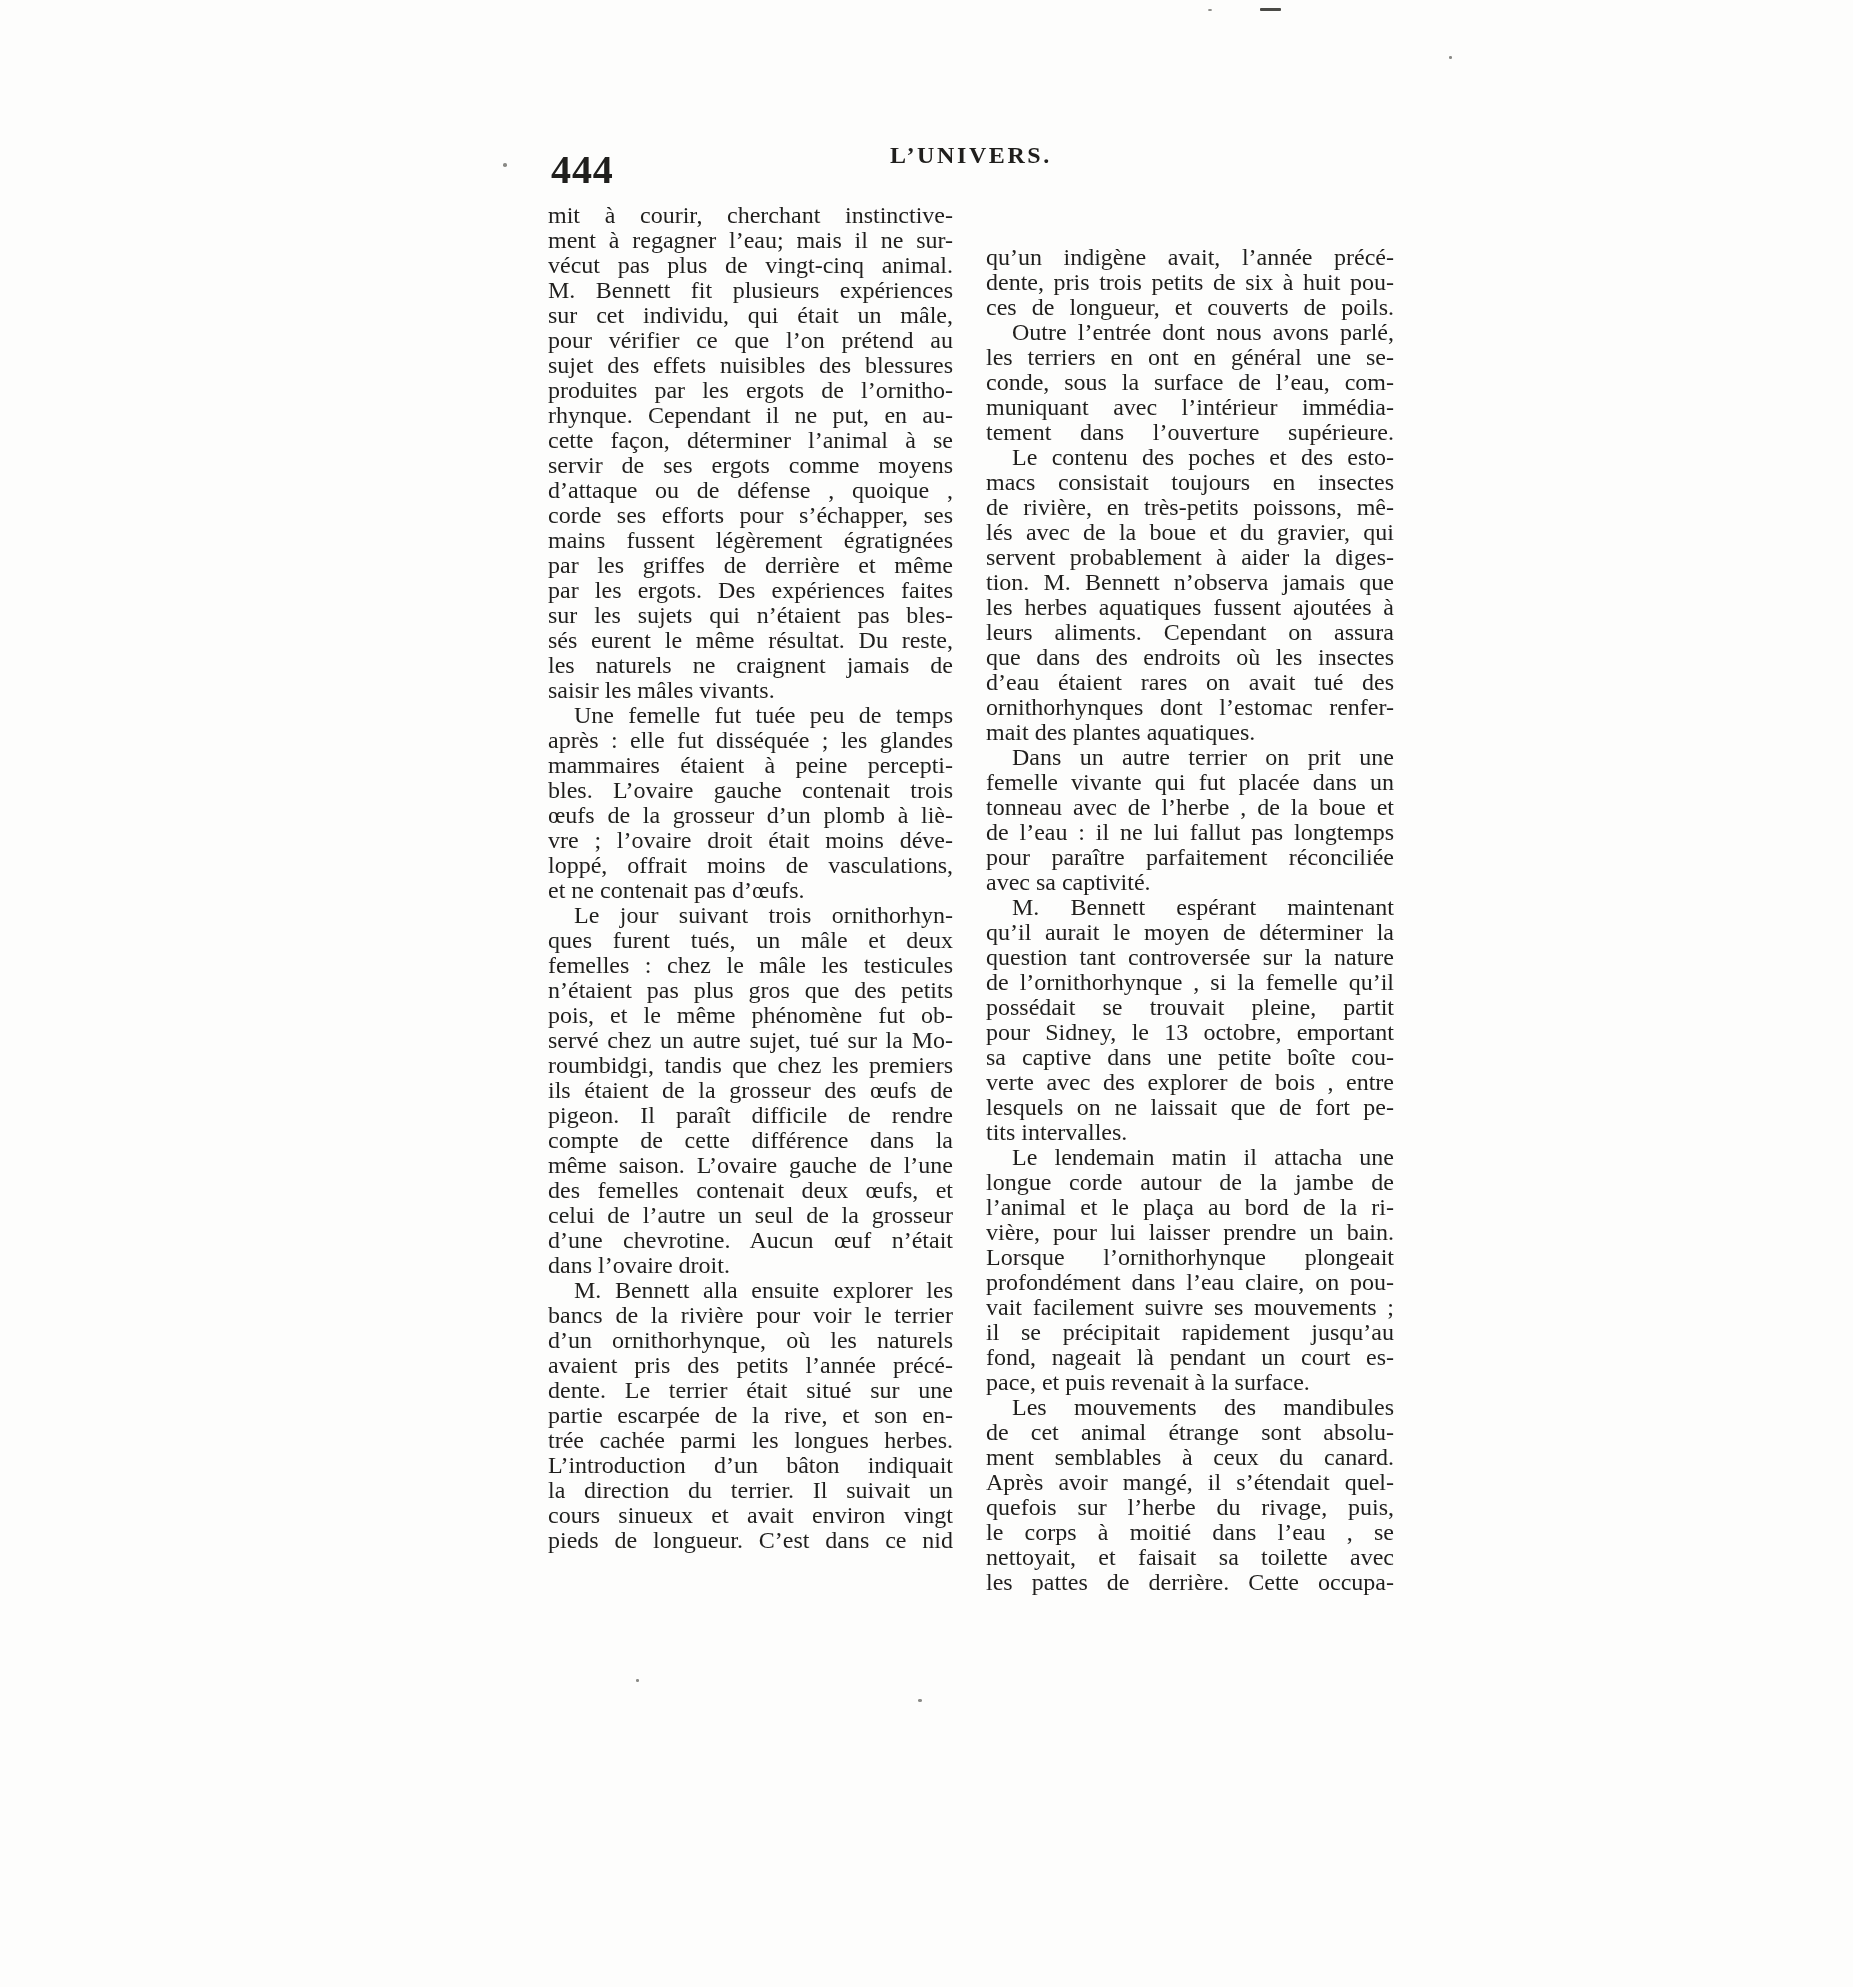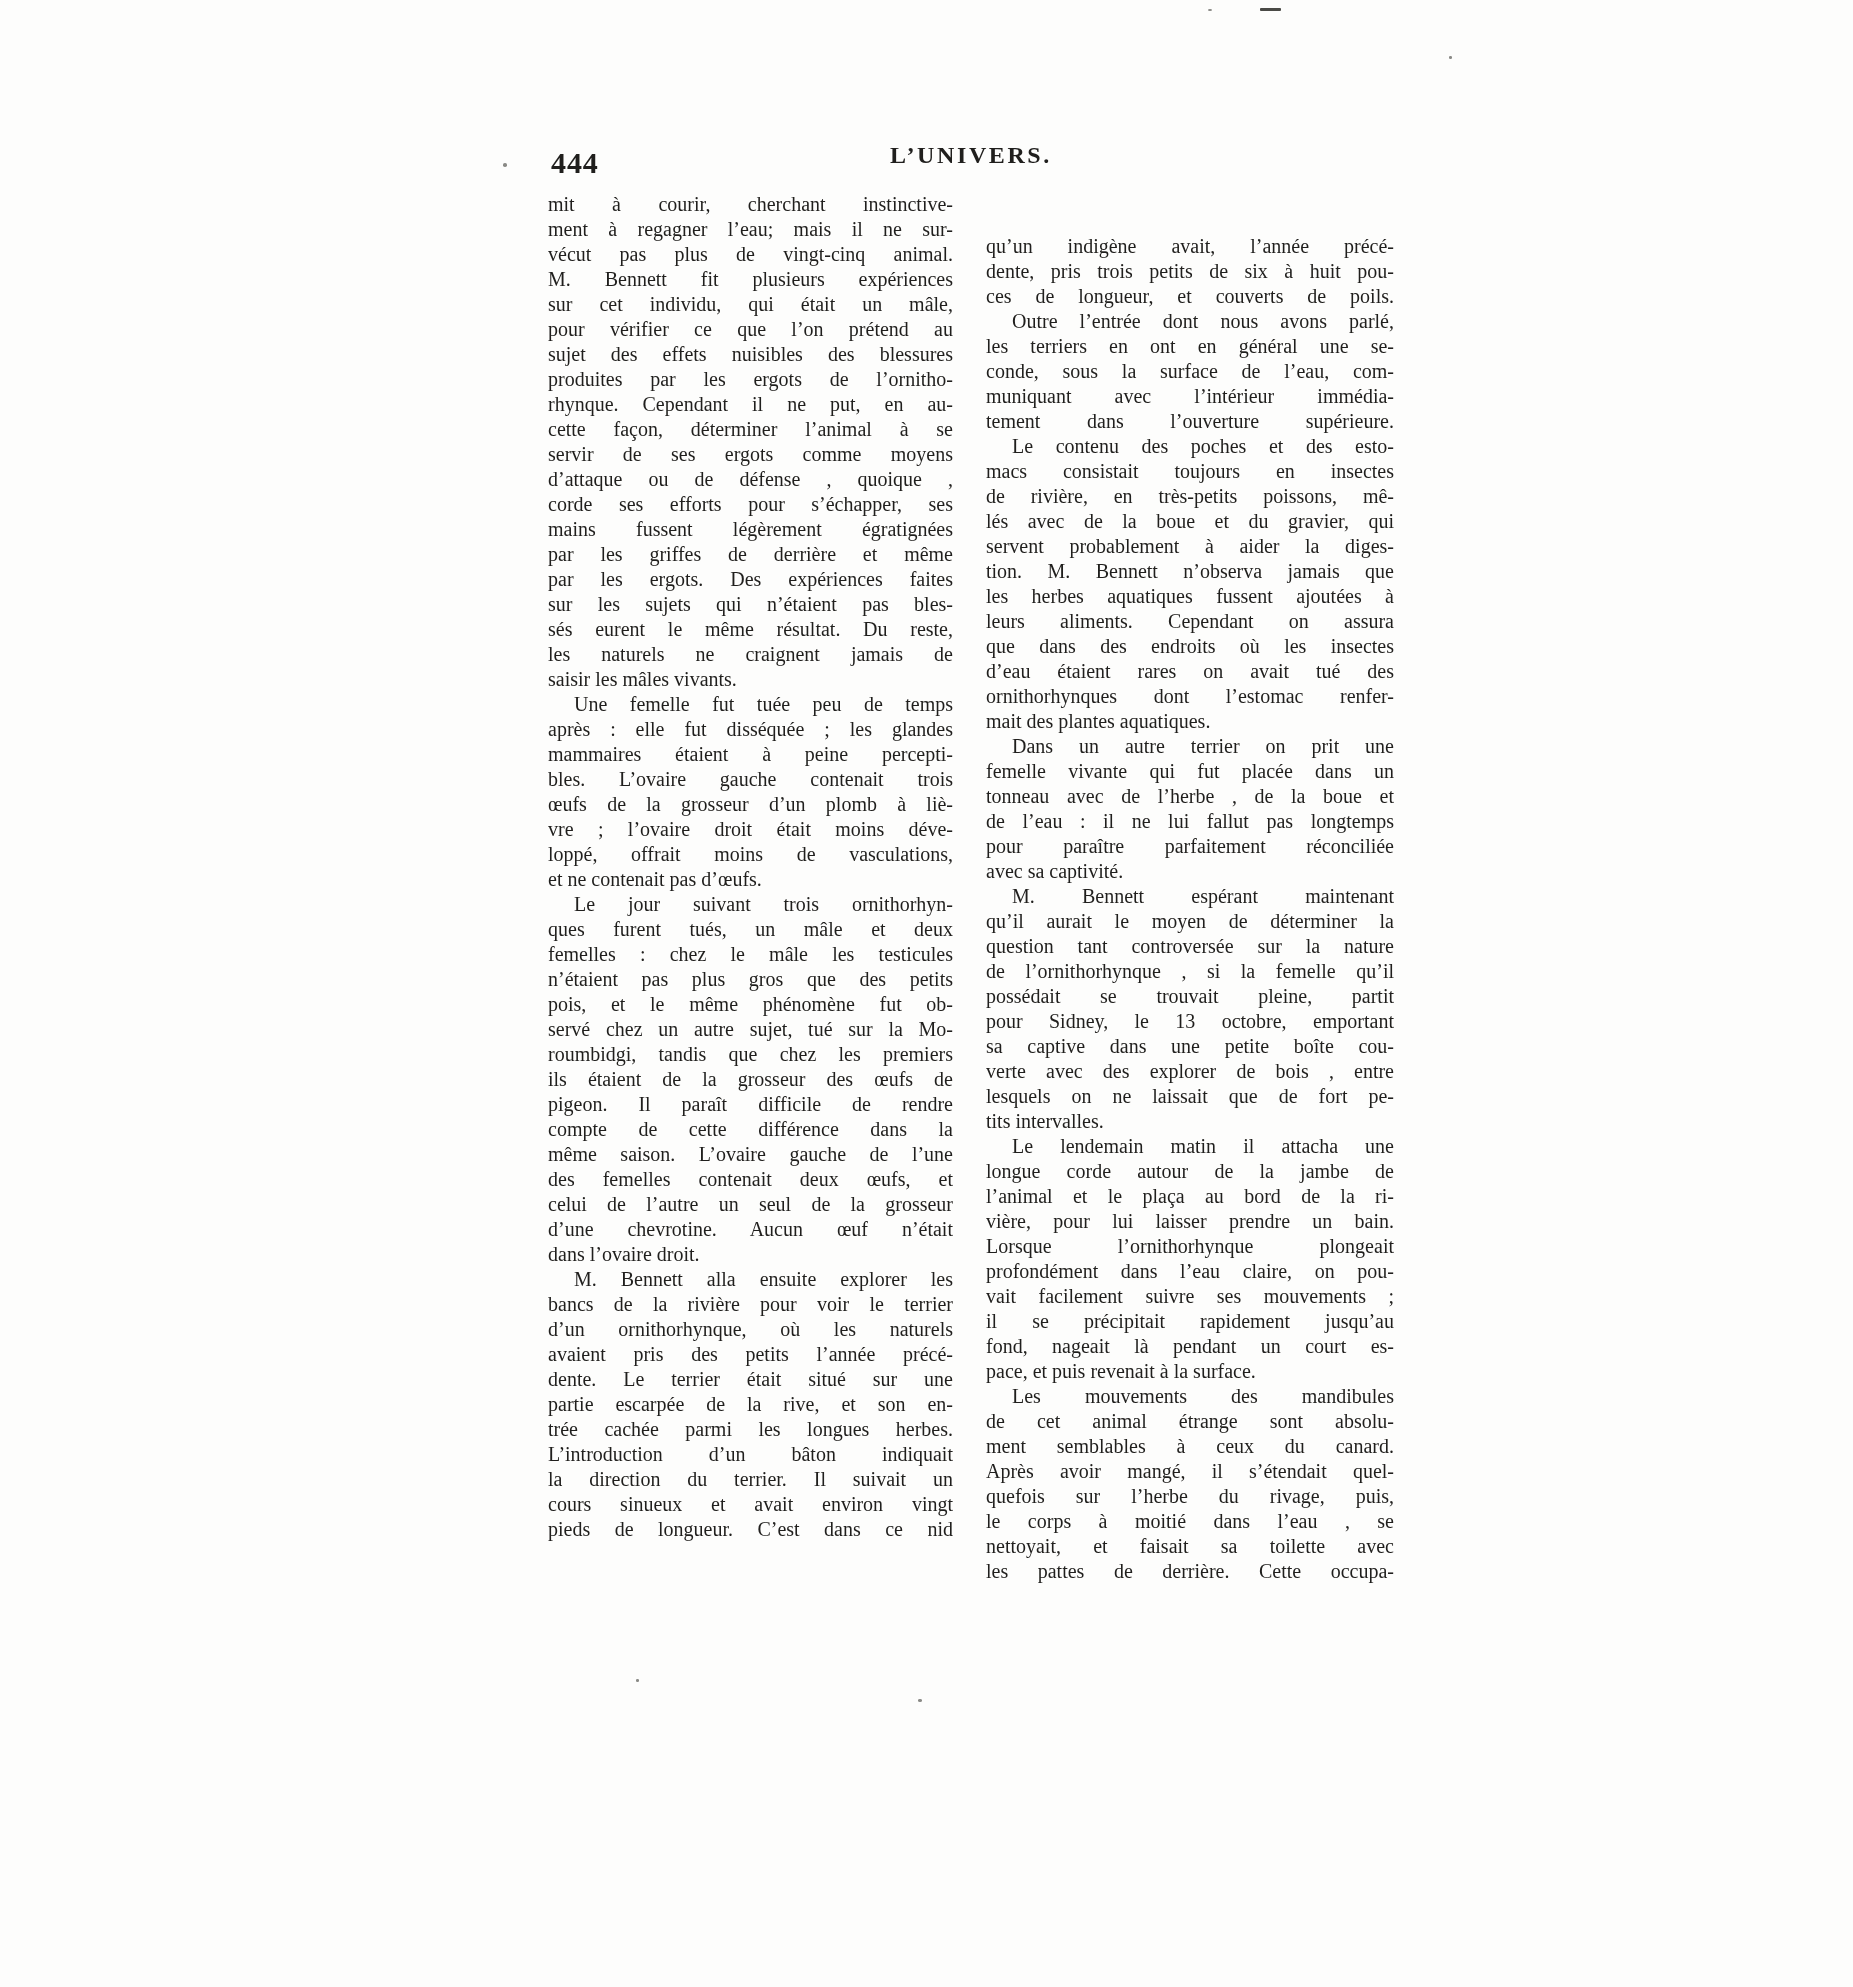--- a/index.html
+++ b/index.html
@@ -13,38 +13,38 @@
     height: 1988px;
     background: #fdfdfc;
     overflow: hidden;
     font-family: "Liberation Serif", serif;
     color: #201f1d;
   }
   .page-number {
     position: absolute;
     left: 551px;
     top: 146px;
-    font-size: 30px;
+    font-size: 40px;
     font-weight: bold;
     letter-spacing: 0.9px;
   }
   .running-title {
     position: absolute;
     left: 971px;
     top: 142px;
     transform: translateX(-50%);
     font-size: 24px;
     font-weight: bold;
     letter-spacing: 2.6px;
     white-space: nowrap;
   }
   .col {
     position: absolute;
-    top: 192px;
-    font-size: 20px;
+    top: 203px;
+    font-size: 24px;
   }
   .col-left  { left: 548px;  width: 405px; }
   .col-right { left: 986px; width: 408px; margin-top: 42px; }
   .line {
     height: 25px;
     line-height: 25px;
     text-align: justify;
     text-align-last: justify;
     overflow: hidden;
     white-space: normal;

